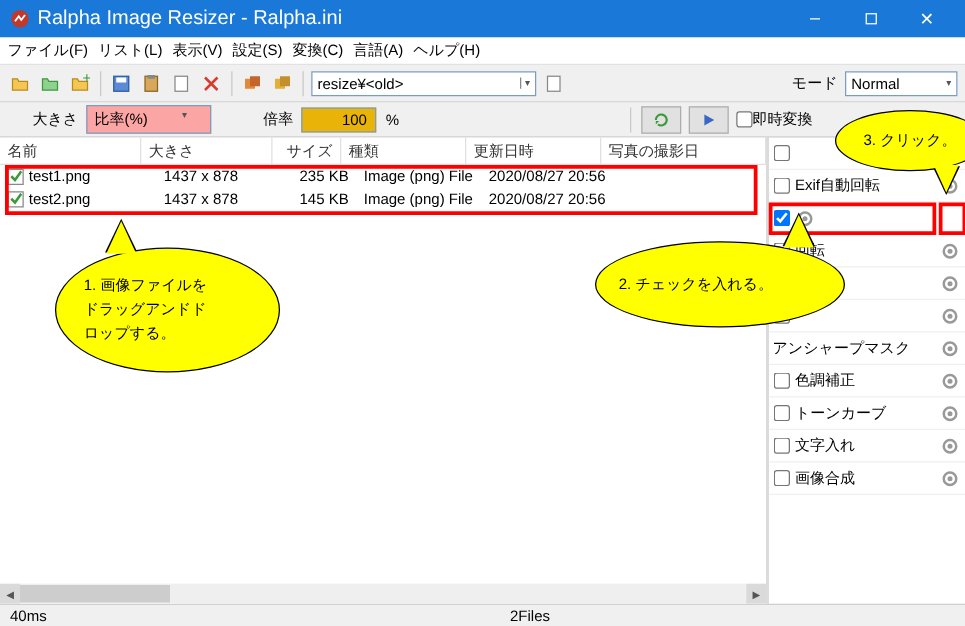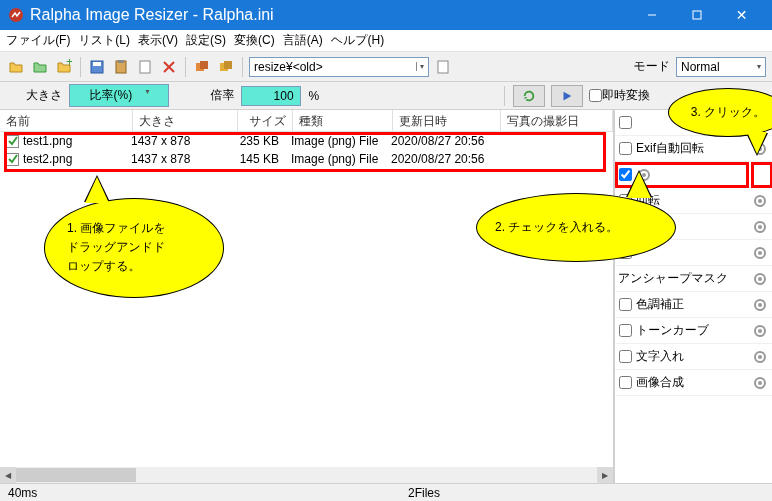--- a/index.html
+++ b/index.html
@@ -19,34 +19,34 @@
 .tbtn { width: 20px; height: 20px; display: flex; align-items: center; justify-content: center; border: 1px solid transparent; }
 .tbtn svg { width: 16px; height: 16px; }
 .sep { width: 1px; height: 20px; background: #c8c8c8; margin: 0 2px; }
 .tlabel { margin: 0 2px; }
 .tinput { border: 1px solid #7a9cbf; padding: 2px 4px; background: #fff; }
 .tinput.wide { width: 180px; }
 .dropdown-ar { border-left: 1px solid #888; padding-left: 3px; font-size: 8px; color: #555; }
 .mode-sel { width: 90px; border: 1px solid #7a9cbf; padding: 2px 4px; background: #fff; display:flex; justify-content:space-between; align-items:center;}
 
 .paramrow { height: 28px; background: #f0f0f0; display: flex; align-items: center; padding: 2px 6px; gap: 6px; border-bottom: 1px solid #d0d0d0; }
-.pselect { border: 1px solid #7a9cbf; background: #5eead4; padding: 2px 18px 2px 20px; position: relative; display:flex; align-items:flex-start; justify-content:space-between; min-width:100px;}
+.pselect { border: 1px solid #7a9cbf; background: #fca5a5; padding: 2px 18px 2px 6px; position: relative; display:flex; align-items:flex-start; justify-content:space-between; min-width:100px;}
 .pselect .chev{font-size:8px;color:#555;margin-left:8px;}
-.pnum { border: 1px solid #7a9cbf; background: #5eead4; padding: 2px 6px; width: 60px; text-align: right; }
+.pnum { border: 1px solid #7a9cbf; background: #eab308; padding: 2px 6px; width: 60px; text-align: right; }
 .p-sufx { margin-left: 2px; }
 .pspace { flex: 1; }
 .btn3d { border: 1px solid #adadad; background: #e1e1e1; padding: 3px 8px; display:flex; align-items:center; gap:4px; }
 .chk { display: flex; align-items: center; gap: 0; }
 .chk input { width: 13px; height: 13px; }
 
 .mainarea { display: flex; height: calc(501px - 30px - 22px - 30px - 28px - 18px); }
 .filepane { flex: 1; display: flex; flex-direction: column; border-right: 1px solid #d0d0d0; overflow:hidden; position:relative;}
 .filehead { height: 22px; background: #fff; display: flex; border-bottom: 1px solid #e0e0e0; position:relative; z-index:1;}
 .fh-col { border-right: 1px solid #e0e0e0; padding: 3px 6px; color: #333; white-space: nowrap; }
-.c-name { width: 133px; }
+.c-name { width: 113px; }
 .c-dim { width: 105px; text-align:left;}
 .c-size { width: 55px; text-align: right; }
 .c-type { width: 100px; }
 .c-date { width: 108px; }
 .c-shot { flex: 1; }
 
 .filerows { flex: 1; position: relative; }
 .frow { display: flex; height: 18px; align-items: center; }
 .frow .cell { padding: 1px 6px; white-space: nowrap; overflow: hidden; }
 .frow .fchk { width:13px; height:13px; border:1px solid #888; background:#fff; display:inline-flex; align-items:center; justify-content:center; margin-right:4px; }

